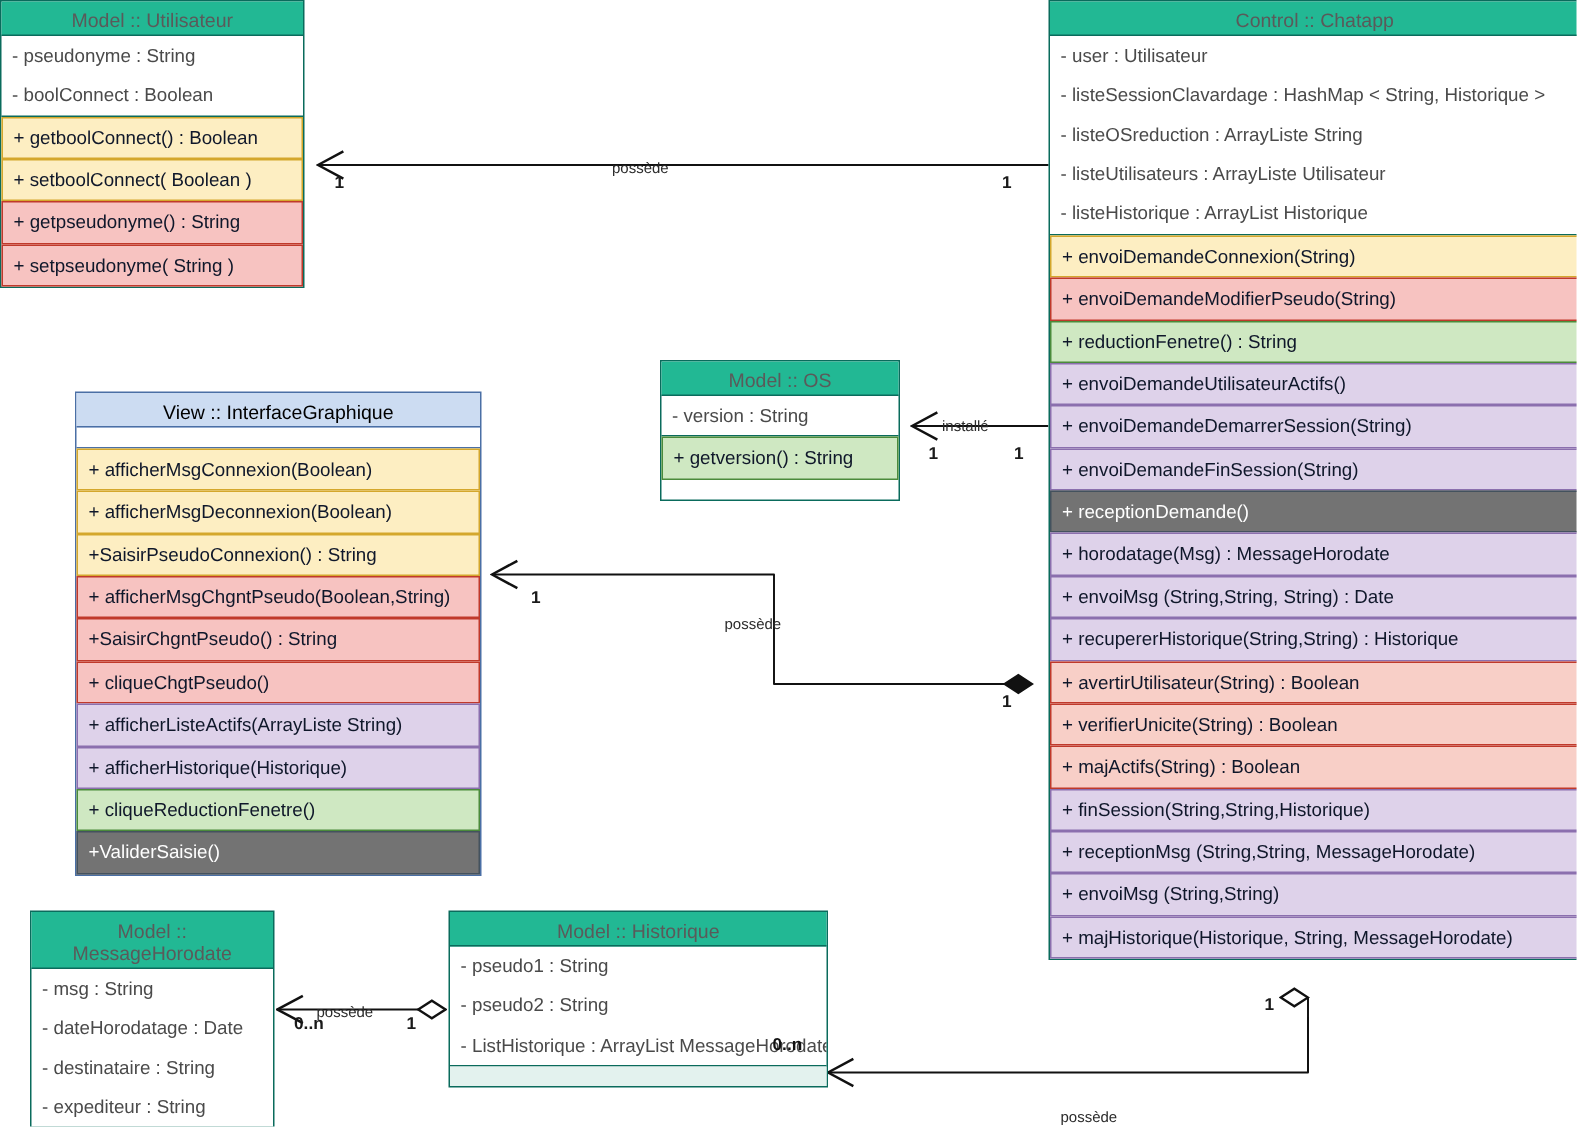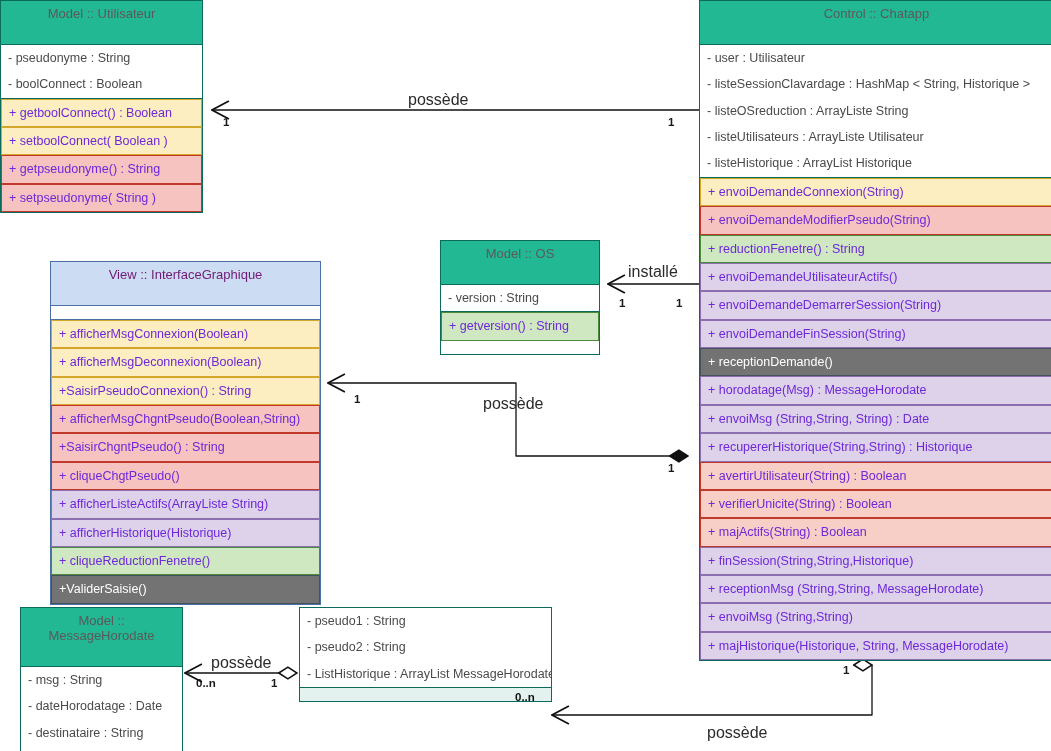--- a/index.html
+++ b/index.html
@@ -21,29 +21,29 @@
     box-sizing: border-box;
     background: #ffffff;
     border: 1.5px solid #0a6b5c;
     z-index: 5;
   }
   .uml-class.blue { border-color: #4a6fa5; }
   .cls-header {
     text-align: center;
     font-size: 13px;
     color: #5a5a5a;
-    padding: 6px 4px 22px 4px;
+    padding: 6px 4px 1px 4px;
     background: #22b894;
     border-bottom: 1.5px solid #0a6b5c;
     line-height: 1.15;
   }
   .uml-class.blue .cls-header {
     background: #ccdcf2;
     border-bottom: 1.5px solid #4a6fa5;
-    color: #701a75;
+    color: #000000;
   }
   .cls-section { }
   .attr-row {
     padding: 6px 7px 6px 7px;
     font-size: 12.5px;
     color: #4a4a4a;
     line-height: 1.15;
     white-space: nowrap;
     overflow: hidden;
   }
@@ -52,38 +52,39 @@
   }
   .uml-class.blue .sep { border-top: 1.5px solid #4a6fa5; }
   .empty-row {
     height: 13px;
   }
   .empty-row.teal { background: #e3f2ee; }
   .method-row {
     padding: 6px 7px 6px 7px;
     font-size: 12.5px;
     line-height: 1.15;
-    color: #6d28d9;
+    color: #0f172a;
     white-space: nowrap;
     overflow: hidden;
     box-sizing: border-box;
   }
   .m-yellow { background: #fdeec2; border: 1px solid #d4a72c; border-top-width: 0.5px; border-bottom-width: 0.5px; }
   .m-red    { background: #f7c3c1; border: 1px solid #c0392b; border-top-width: 0.5px; border-bottom-width: 0.5px; }
   .m-green  { background: #cfe8c2; border: 1px solid #4b8b3b; border-top-width: 0.5px; border-bottom-width: 0.5px; }
   .m-purple { background: #ded2ea; border: 1px solid #8b6fae; border-top-width: 0.5px; border-bottom-width: 0.5px; }
   .m-slate  { background: #737373; color: #ffffff; border: 1px solid #44525e; border-top-width: 0.5px; border-bottom-width: 0.5px; }
   .m-redlight { background: #f8cfc7; border: 1px solid #c0392b; border-top-width: 0.5px; border-bottom-width: 0.5px; }
 
   .assoc-label {
     position: absolute;
-    font-size: 16px;
+    font-size: 10px;
     color: #2b2b2b;
     white-space: nowrap;
     z-index: 8;
+    margin-top: 16px;
   }
   .mult-label {
     position: absolute;
     font-size: 11.5px;
     font-weight: bold;
     color: #1a1a1a;
     white-space: nowrap;
     z-index: 9;
   }
   svg.connectors {
@@ -219,20 +220,21 @@
   <div class="cls-section">
     <div class="attr-row">- msg  : String</div>
     <div class="attr-row">- dateHorodatage  : Date</div>
     <div class="attr-row">- destinataire : String</div>
     <div class="attr-row">- expediteur : String</div>
   </div>
 
 </div>
 
 <div class="uml-class" style="left:299px; top:607px; width:253px;">
+  <div class="cls-header">Model :: Historique</div>
   <div class="cls-section">
     <div class="attr-row">- pseudo1  : String</div>
     <div class="attr-row">- pseudo2  : String</div>
     <div class="attr-row">- ListHistorique : ArrayList MessageHorodate</div>
   </div>
   <div class="cls-section sep">
     <div class="empty-row teal"></div>
   </div>
 </div>
 

